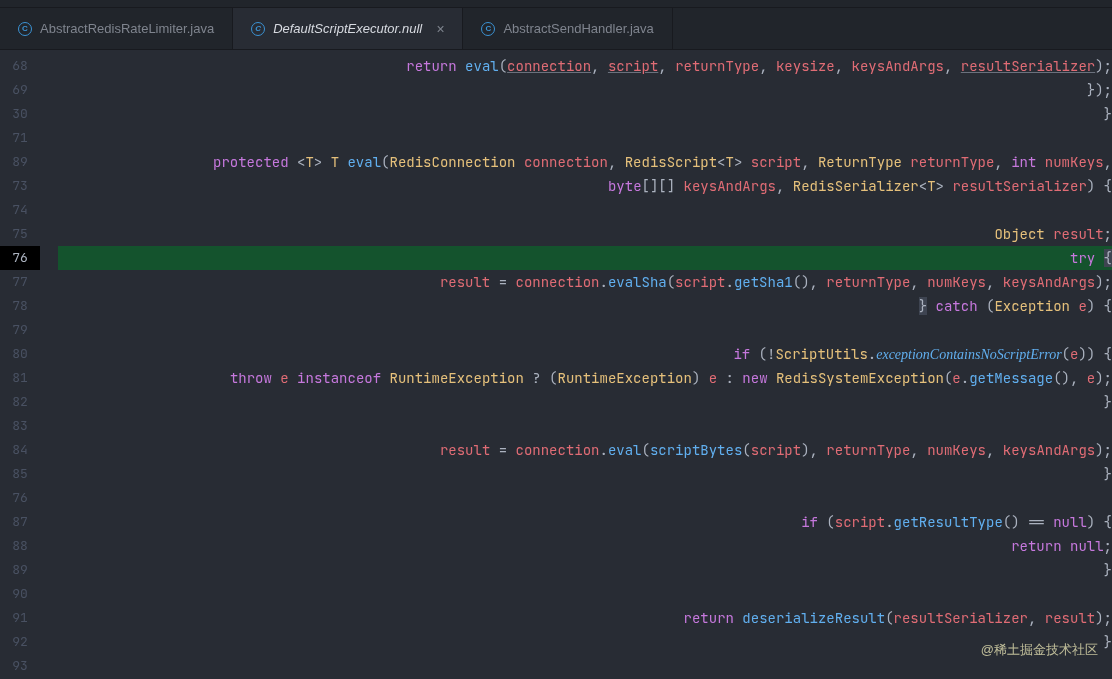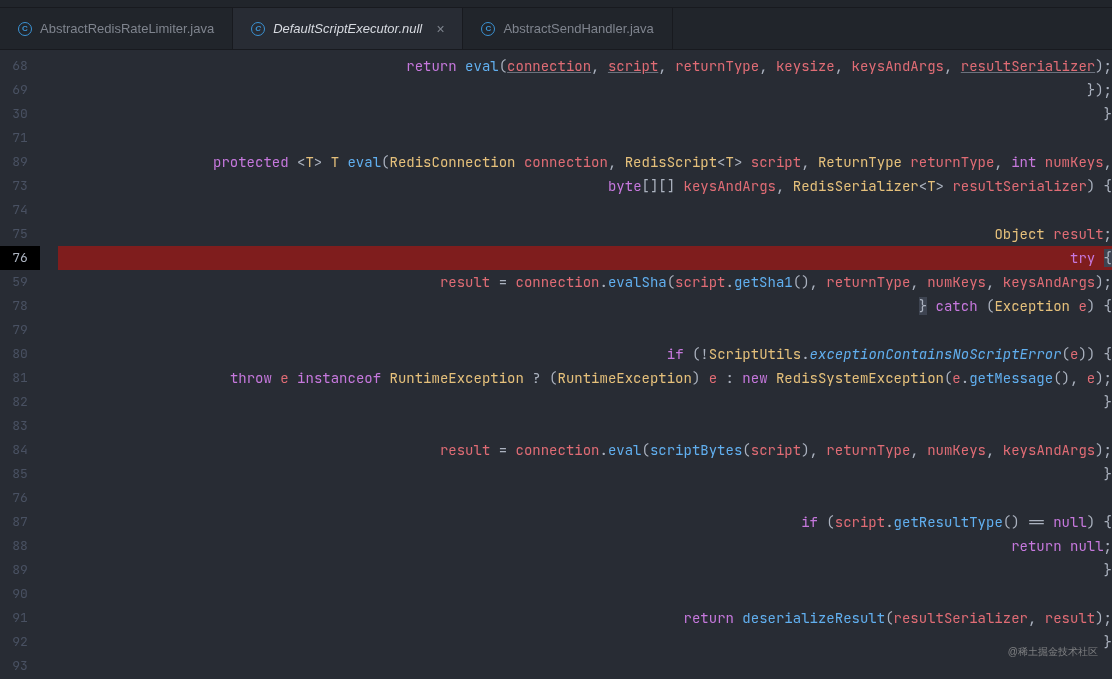--- a/index.html
+++ b/index.html
@@ -14,31 +14,31 @@
   .lua-ico { width:14px; height:2px; display:flex; flex-direction:column; gap:2px;}
   .lua-ico span{ height:1.5px; background:#7f848e; display:block; width:12px;}
   .lua-ico span:nth-child(2){width:10px;}
   .lua-ico span:nth-child(3){width:12px;}
   .close { color:#7f848e; font-size:14px; padding-left:6px; cursor:pointer;}
   .editor { flex:1; display:flex; overflow:hidden; position:relative; background:#282c34;}
   .gutter { width:58px; text-align:center; padding:4px 18px 4px 0; color:#495162; font-size:13px; line-height:24px; user-select:none; background:#282c34;}
   .code  { flex:1; padding:4px 0; font-size:14px; line-height:24px; white-space:pre; position:relative;}
   .ln { height:24px; }
   .cl { height:24px; position:relative;text-align:right; }
-  .cl.current { background:#7f1d1d; }
+  .cl.current { background:#14532d; }
   .ln.current { background:#000000; color:#abb2bf;}
   
   .kw   { color:#c678dd; }             
   .type { color:#e5c07b; }
   .fn   { color:#61afef; }             
-  .fnIt { color:#61afef; font-style:italic; }
+  .fnIt { color:#61afef; font-style:italic;font-family:Liberation Serif, serif; }
   .var  { color:#e06c75; }
   .br-match { background:#3e4451; }
   .underl { text-decoration:underline; text-decoration-color:#6b717d;}
-  .watermark { position:absolute; right:14px; bottom:20px; color:#a3a3a3; font-size:10px; font-family:sans-serif; opacity:.7;}
+  .watermark { position:absolute; right:14px; bottom:20px; color:#fef9c3; font-size:13px; font-family:sans-serif; opacity:.7;}
 </style>
 </head>
 <body>
 
 <div class="root">
   <div class="titlebar"></div>
 
   <div class="tabs">
     <div class="tab">
       <span class="file-ico">C</span>
@@ -59,21 +59,21 @@
     <div class="gutter" id="gutter">
         <div class="ln">68</div>
         <div class="ln">69</div>
         <div class="ln">30</div>
         <div class="ln">71</div>
         <div class="ln">89</div>
         <div class="ln">73</div>
         <div class="ln">74</div>
         <div class="ln">75</div>
         <div class="ln current">76</div>
-        <div class="ln">59</div>
+        <div class="ln">77</div>
         <div class="ln">78</div>
         <div class="ln">79</div>
         <div class="ln">80</div>
         <div class="ln">81</div>
         <div class="ln">82</div>
         <div class="ln">83</div>
         <div class="ln">84</div>
         <div class="ln">85</div>
         <div class="ln">76</div>
         <div class="ln">87</div>

